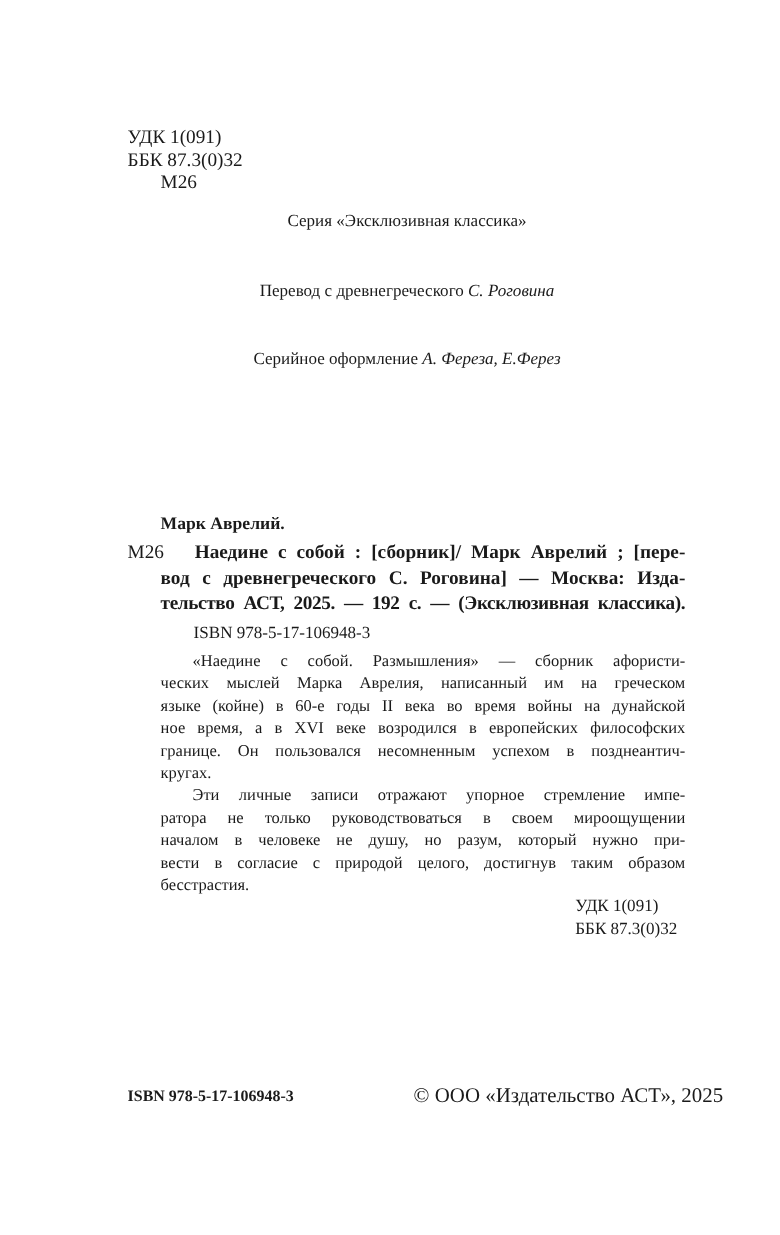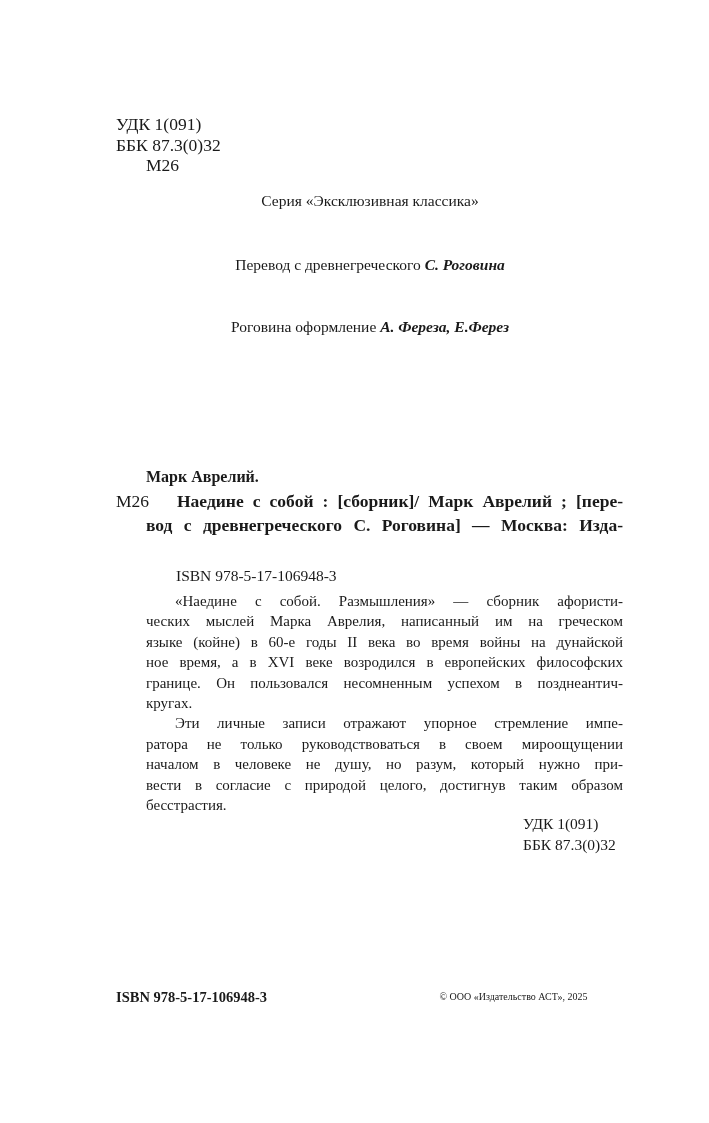--- a/index.html
+++ b/index.html
@@ -29,21 +29,21 @@
     .centered {
       left: 0;
       width: 740px;
       text-align: center;
       font-size: 15.5px;
       line-height: 20px;
     }
     .series { top: 191px; }
     .translation { top: 255px; }
     .design { top: 317px; }
-    .it { font-style: italic; font-weight: bold; }
+    .it { font-style: italic; }
 
     
     .author {
       left: 146px;
       top: 466px;
       font-size: 16px;
       font-weight: bold;
       line-height: 22px;
     }
     .code-m26 {
@@ -92,53 +92,54 @@
     }
 
     .footer-isbn {
       left: 116px;
       top: 988px;
       font-size: 14.5px;
       font-weight: bold;
       line-height: 18px;
     }
     .footer-copy {
-      left: 396px;
+      left: 376px;
       top: 988px;
       width: 235px;
-      text-align: center;
-      font-size: 10px;
+      text-align: right;
+      font-size: 19px;
       line-height: 18px;
     }
   </style>
 </head>
 <body>
 
 <div class="abs top-codes">
   <div>УДК 1(091)</div>
   <div>ББК 87.3(0)32</div>
   <div class="m26">М26</div>
 </div>
 
 <div class="abs centered series">Серия «Эксклюзивная классика»</div>
 
 <div class="abs centered translation">
   <span>Перевод с древнегреческого </span><span class="it">С. Роговина</span>
 </div>
 
 <div class="abs centered design">
-  <span>Роговина оформление </span><span class="it">А. Фереза, Е.Ферез</span>
+  <span>Серийное оформление </span><span class="it">А. Фереза, Е.Ферез</span>
 </div>
 
 <div class="abs author">Марк Аврелий.</div>
 <div class="abs code-m26">М26</div>
 
 <div class="abs bib">
   <span class="line first">Наедине с собой : [сборник]/ Марк Аврелий ; [пере-</span>
   <span class="line">вод с древнегреческого С. Роговина] — Москва: Изда-</span>
+  <span class="line last">тельство АСТ, 2025. — 192 с. — (Эксклюзивная классика).</span>
 </div>
 
 <div class="abs isbn-line">ISBN 978-5-17-106948-3</div>
 
 <div class="abs annot">
   <span class="line indent">«Наедине с собой. Размышления» — сборник афористи-</span>
   <span class="line">ческих мыслей Марка Аврелия, написанный им на греческом</span>
   <span class="line">языке (койне) в 60-е годы II века во время войны на дунайской</span>
   <span class="line">ное время, а в XVI веке  возродился в европейских философских</span>
   <span class="line">границе. Он пользовался несомненным успехом в позднеантич-</span>

